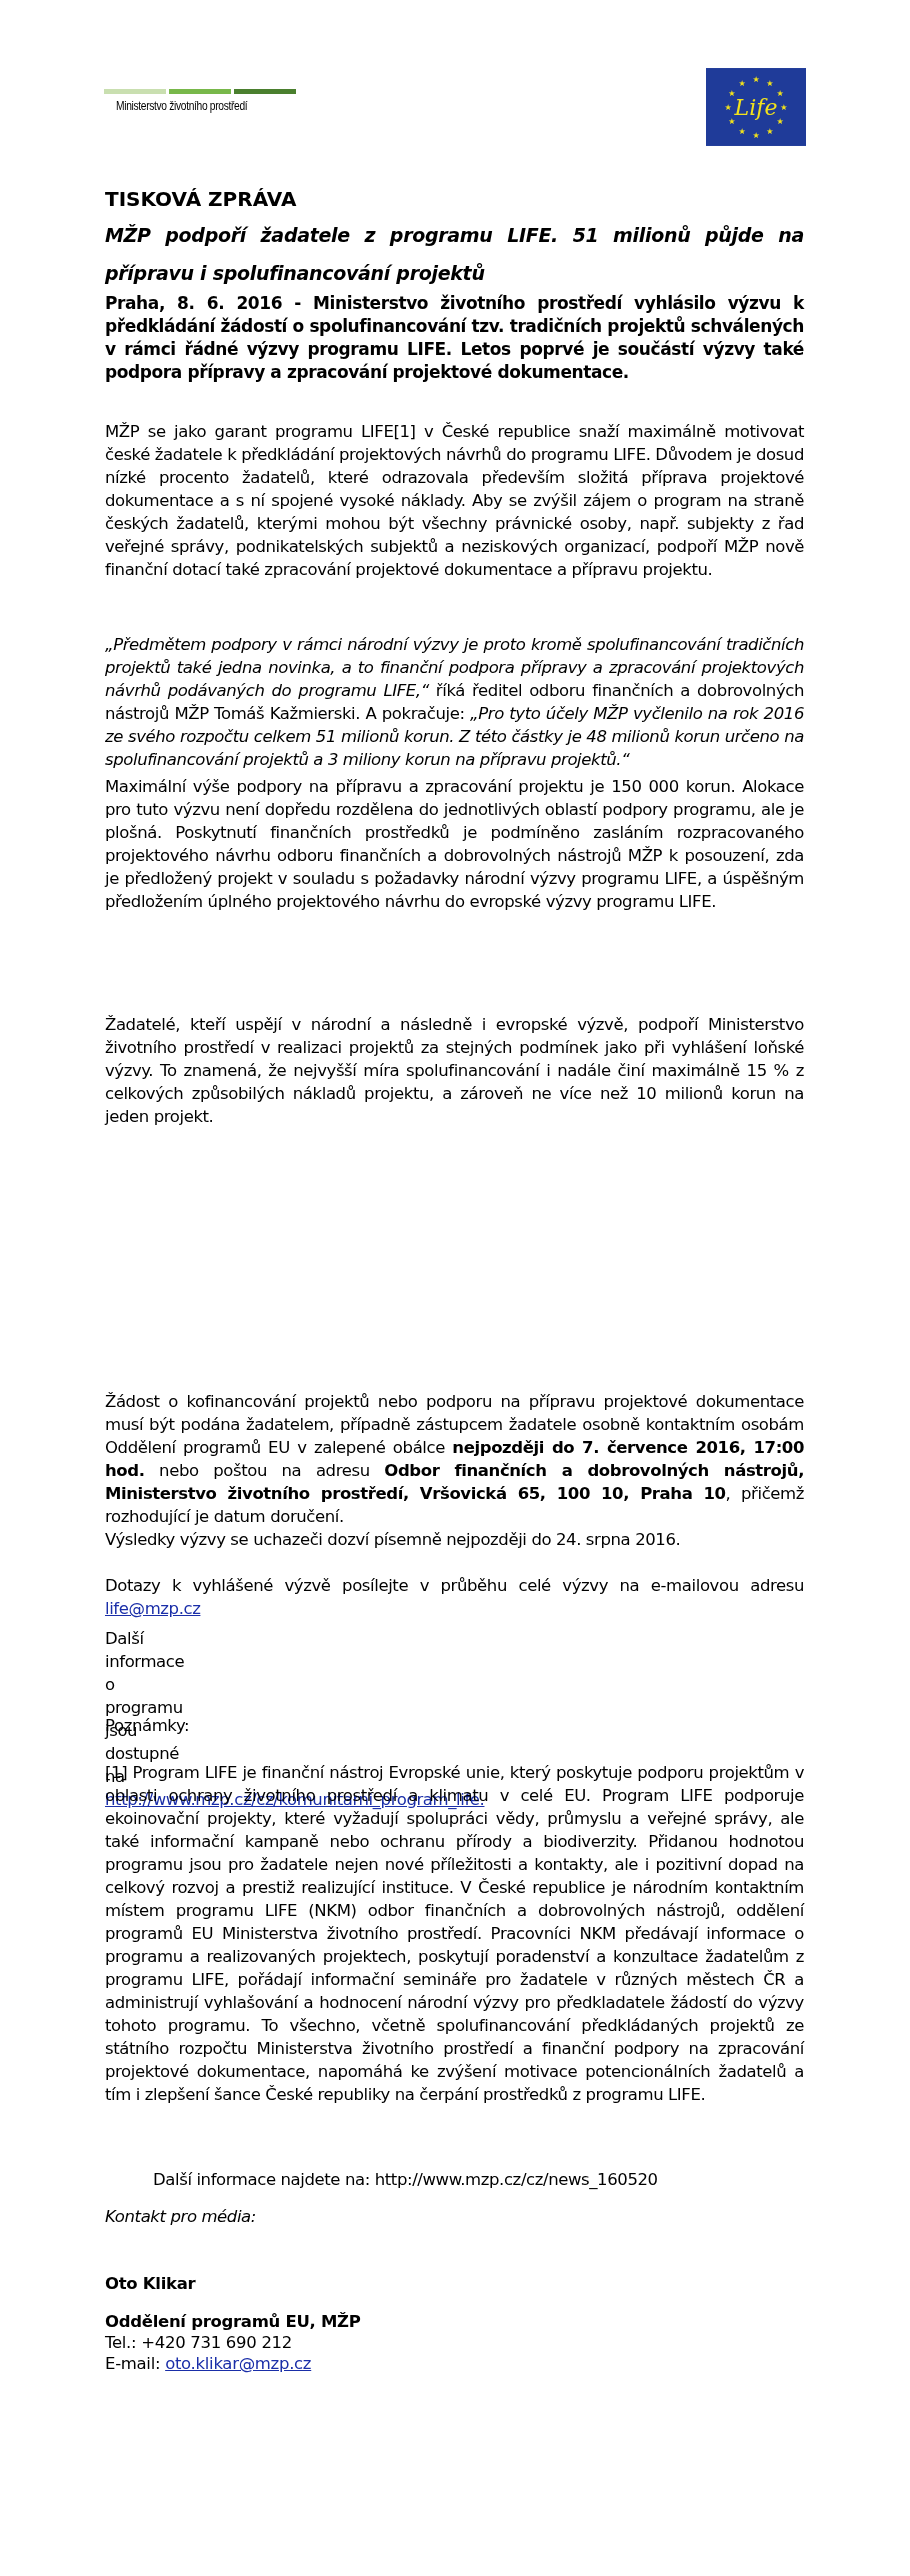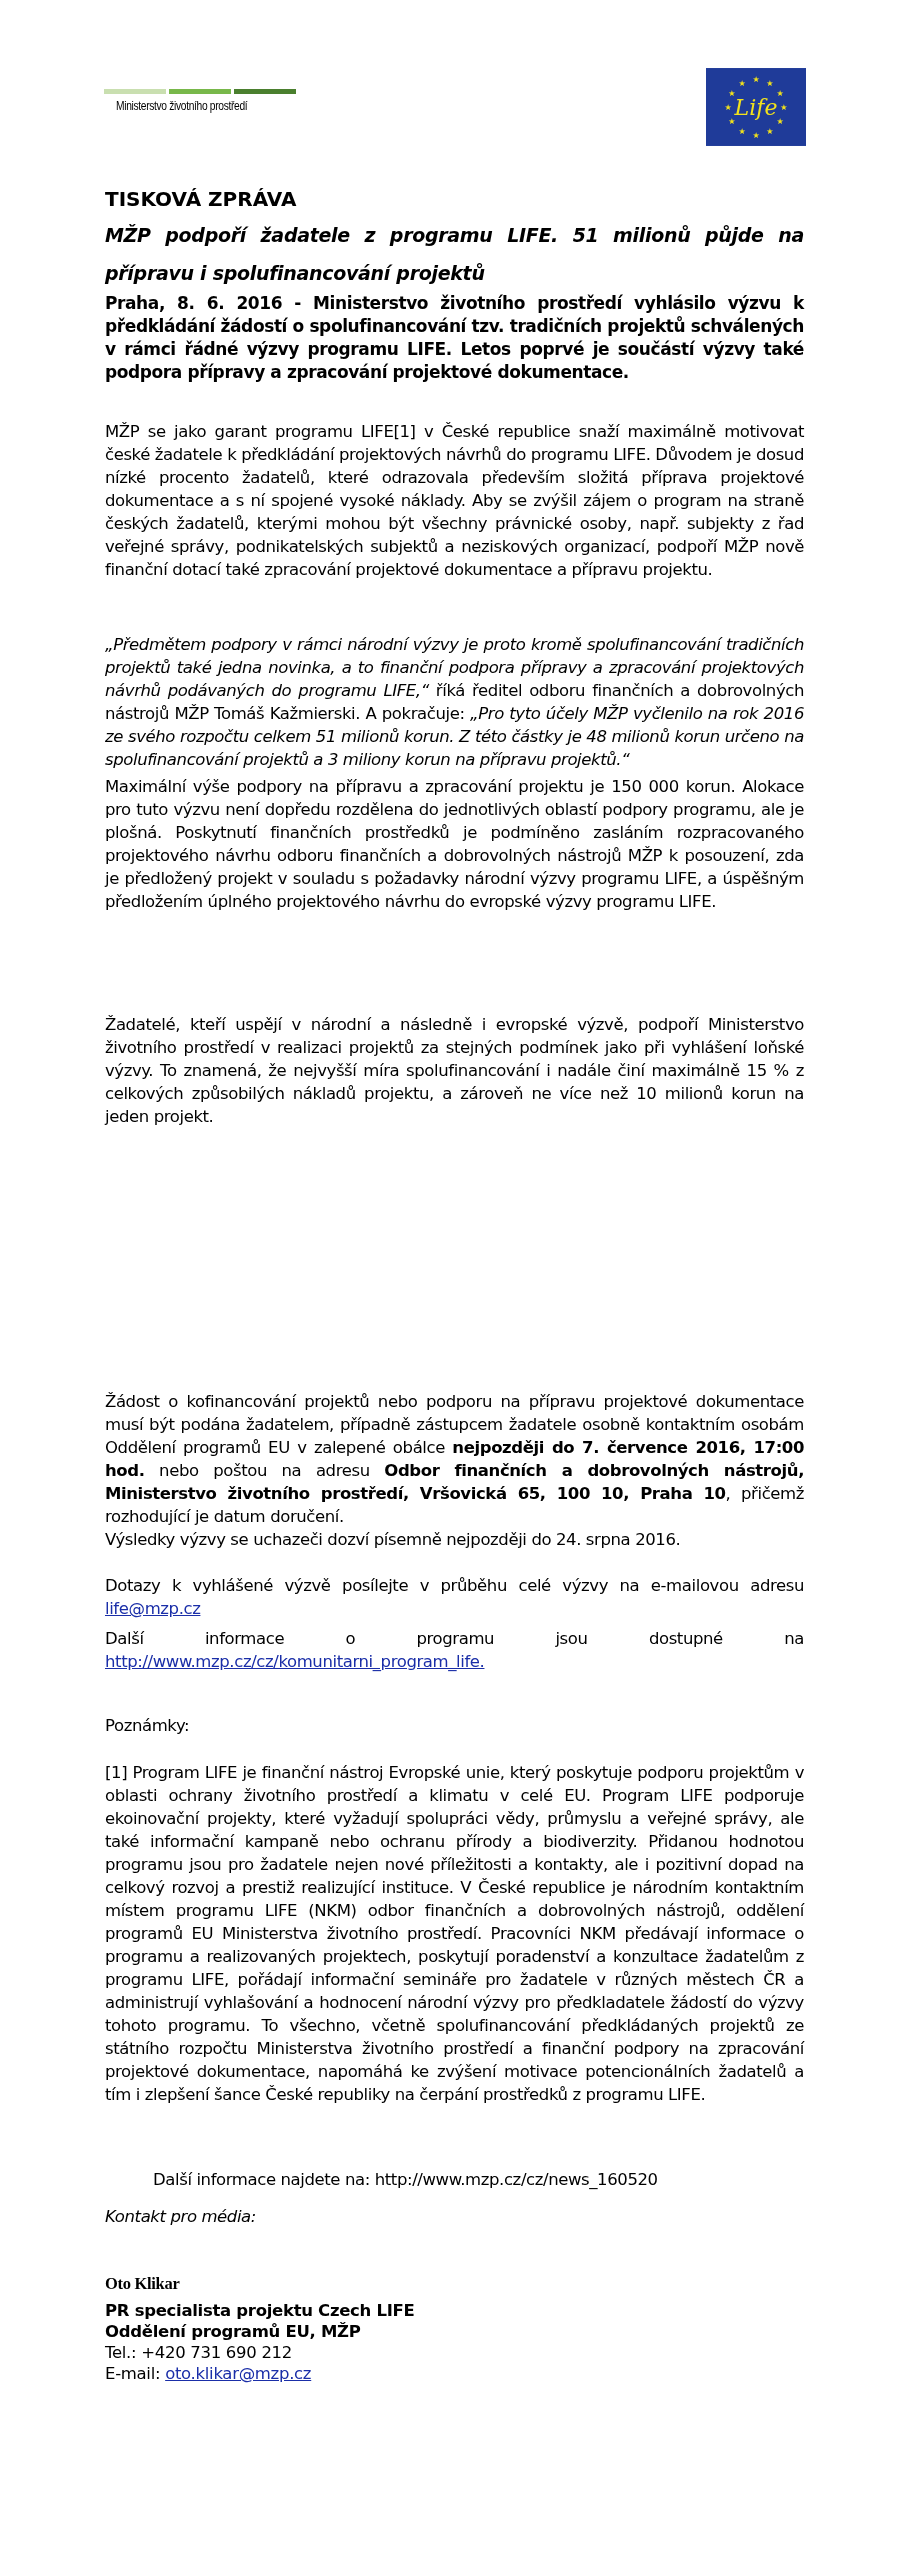--- a/index.html
+++ b/index.html
@@ -24,27 +24,27 @@
   .label-press { font-size: 20px; font-weight: bold; top: 187px; }
   .headline { top: 216px; font-size: 19px; font-weight: bold; line-height: 38px; text-align: justify; letter-spacing: -0.3px; font-style: italic; }
   .lead { top: 292px; font-size: 17px; font-weight: bold; line-height: 23px; text-align: justify; letter-spacing: -0.4px; }
   .p1 { top: 420px; }
   .p2 { top: 633px; }
   .p3 { top: 775px; }
   .p4 { top: 1013px; }
   .p5 { top: 1390px; }
   .p6 { top: 1574px; }
   .p7 { top: 1627px; }
-  .p7 .spread { display: flex; justify-content: space-between; }
+  .p7 .spread { display: flex; justify-content: space-between; flex-direction: column; }
   .notes-label { top: 1714px; }
   .note1 { top: 1761px; }
   .more-info { top: 2168px; margin-left: 48px; }
   .media-label { top: 2205px; }
   .contact { top: 2273px; font-size: 16.5px; line-height: 21px; letter-spacing: -0.3px; }
-  .contact .name { margin-bottom: 6px; font-family: Liberation Serif, serif; }
+  .contact .name { margin-bottom: 17px; }
 </style>
 </head>
 <body>
 
 <div class="page">
 
   <div class="mzp-logo">
     <div class="mzp-bars">
       <div class="mzp-bar" id="bar0" style="background: rgb(201, 223, 176);"></div>
       <div class="mzp-bar" id="bar1" style="background: rgb(120, 184, 74);"></div>
@@ -109,19 +109,18 @@
   <p class="col body-text notes-label">Poznámky:</p>
 
   <p class="col body-text note1">[1] Program LIFE je finanční nástroj Evropské unie, který poskytuje podporu projektům v oblasti ochrany životního prostředí a klimatu v celé EU. Program LIFE podporuje ekoinovační projekty, které vyžadují spolupráci vědy, průmyslu a veřejné správy, ale také informační kampaně nebo ochranu přírody a biodiverzity. Přidanou hodnotou programu jsou pro žadatele nejen nové příležitosti a kontakty, ale i pozitivní dopad na celkový rozvoj a prestiž realizující instituce. V České republice je národním kontaktním místem programu LIFE (NKM) odbor finančních a dobrovolných nástrojů, oddělení programů EU Ministerstva životního prostředí. Pracovníci NKM předávají informace o programu a realizovaných projektech, poskytují poradenství a konzultace žadatelům z programu LIFE, pořádají informační semináře pro žadatele v různých městech ČR a administrují vyhlašování a hodnocení národní výzvy pro předkladatele žádostí do výzvy tohoto programu. To všechno, včetně spolufinancování předkládaných projektů ze státního rozpočtu Ministerstva životního prostředí a finanční podpory na zpracování projektové dokumentace, napomáhá ke zvýšení motivace potencionálních žadatelů a tím i zlepšení šance České republiky na čerpání prostředků z programu LIFE.</p>
 
   <p class="col body-text more-info">Další informace najdete na: http://www.mzp.cz/cz/news_160520</p>
 
   <p class="col body-text media-label italic">Kontakt pro média:</p>
 
   <div class="col contact">
     <div class="bold name">Oto Klikar</div>
-    <div class="bold">PR specialista projektu Czech LIFE</div>
     <div class="bold">Oddělení programů EU, MŽP</div>
     <div>Tel.: +420 731 690 212</div>
     <div><span>E-mail: </span><a class="lnk" href="#">oto.klikar@mzp.cz</a></div>
   </div>
 </div>
 
 
 </body></html>

